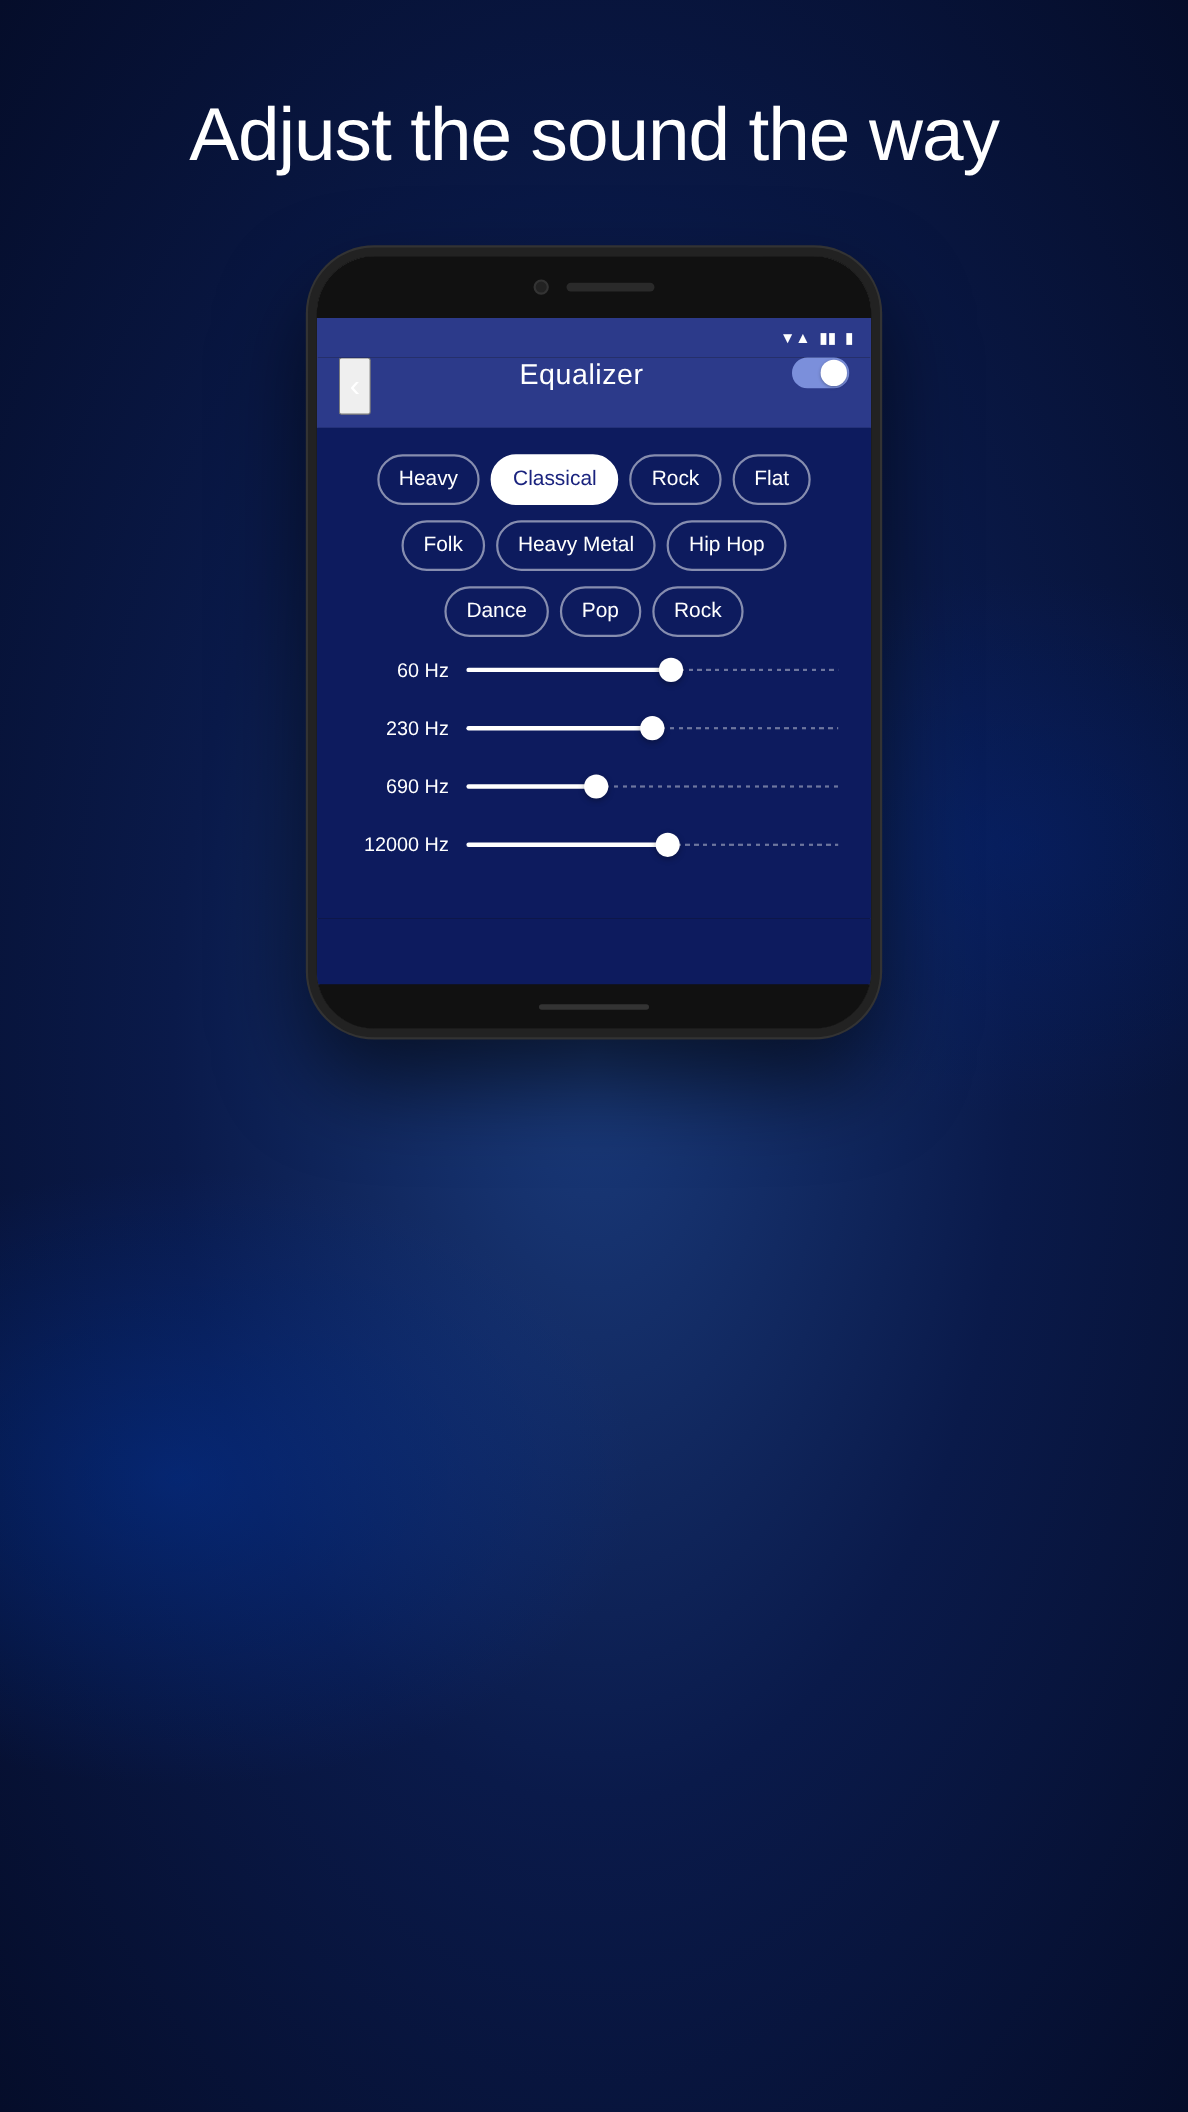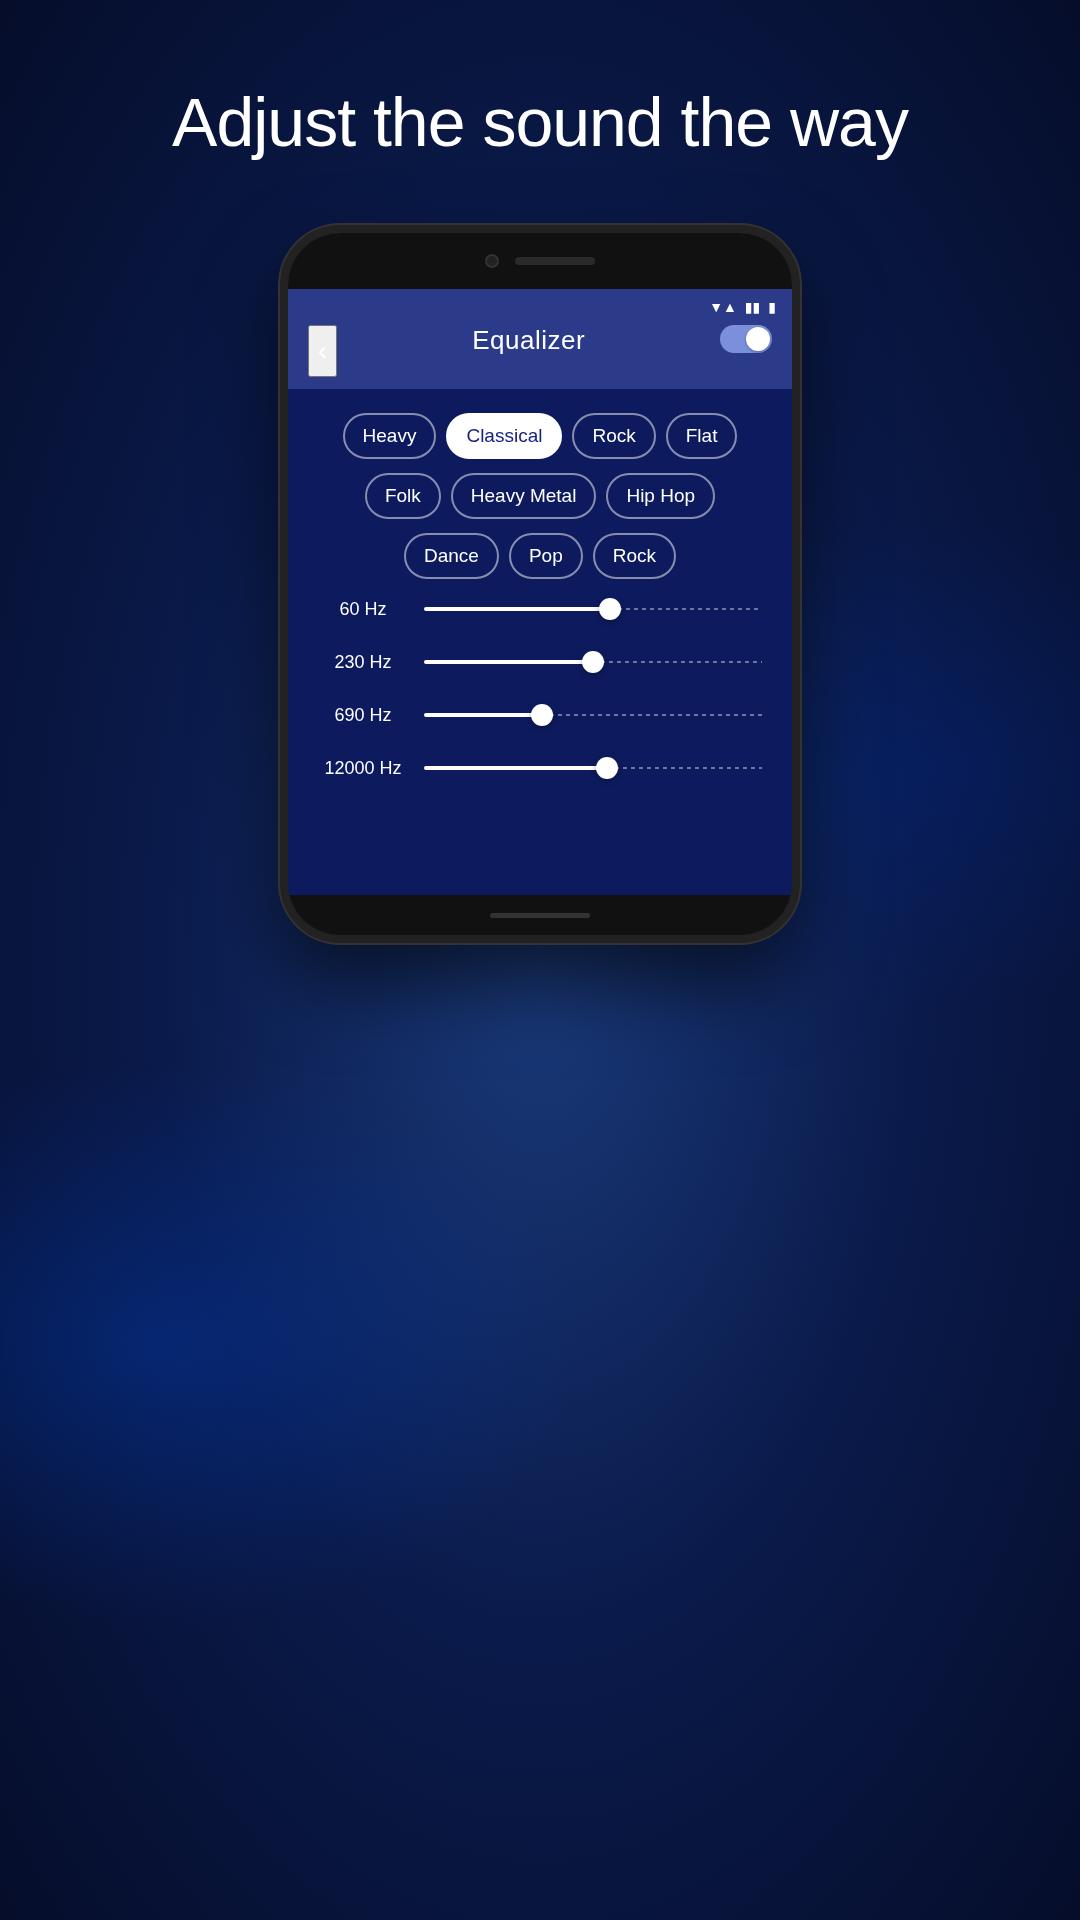--- a/index.html
+++ b/index.html
@@ -188,21 +188,21 @@
       display: flex;
       align-items: center;
       margin-bottom: 32px;
       gap: 16px;
     }
 
     .eq-label {
       color: white;
       font-size: 18px;
       min-width: 90px;
-      text-align: center;
+      text-align: right;
     }
 
     .slider-track-container {
       flex: 1;
       position: relative;
       height: 6px;
     }
 
     .slider-track {
       width: 100%;

